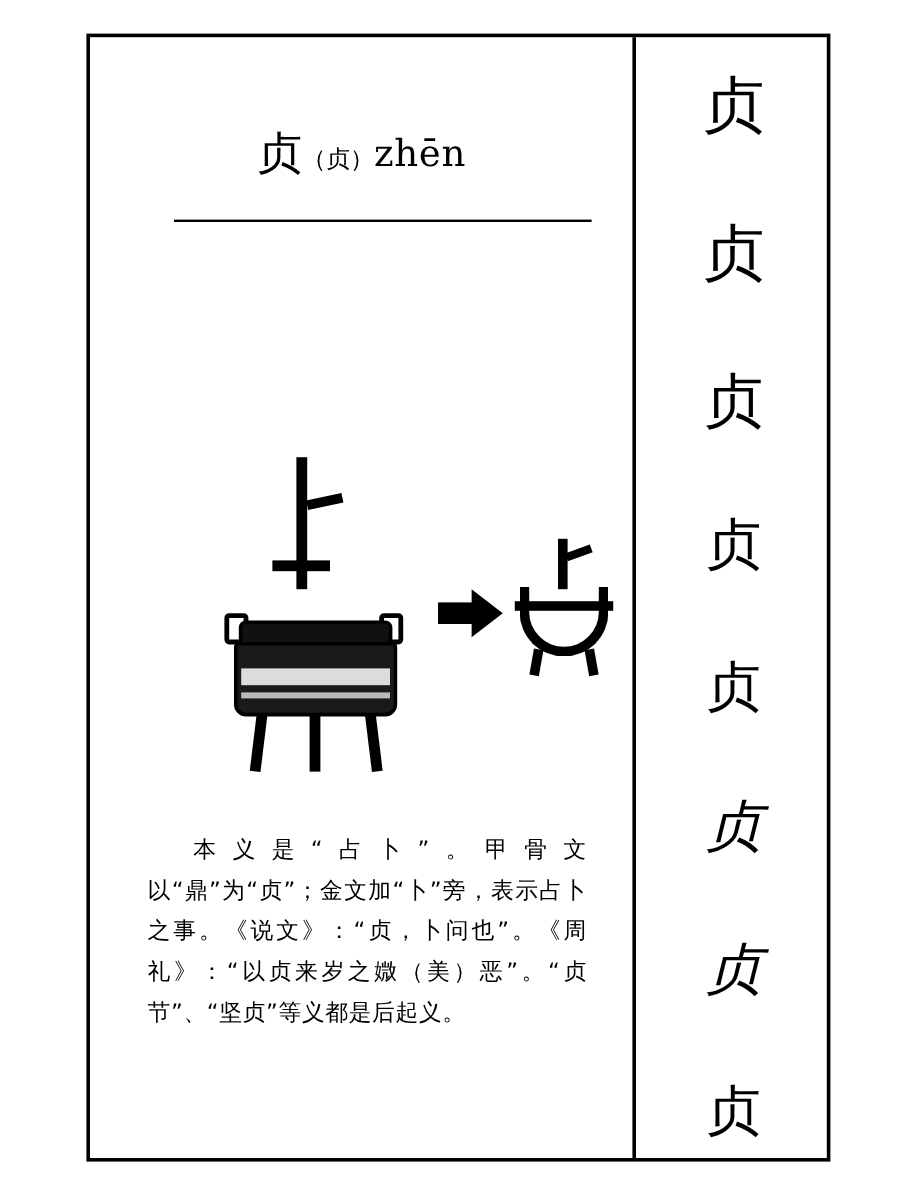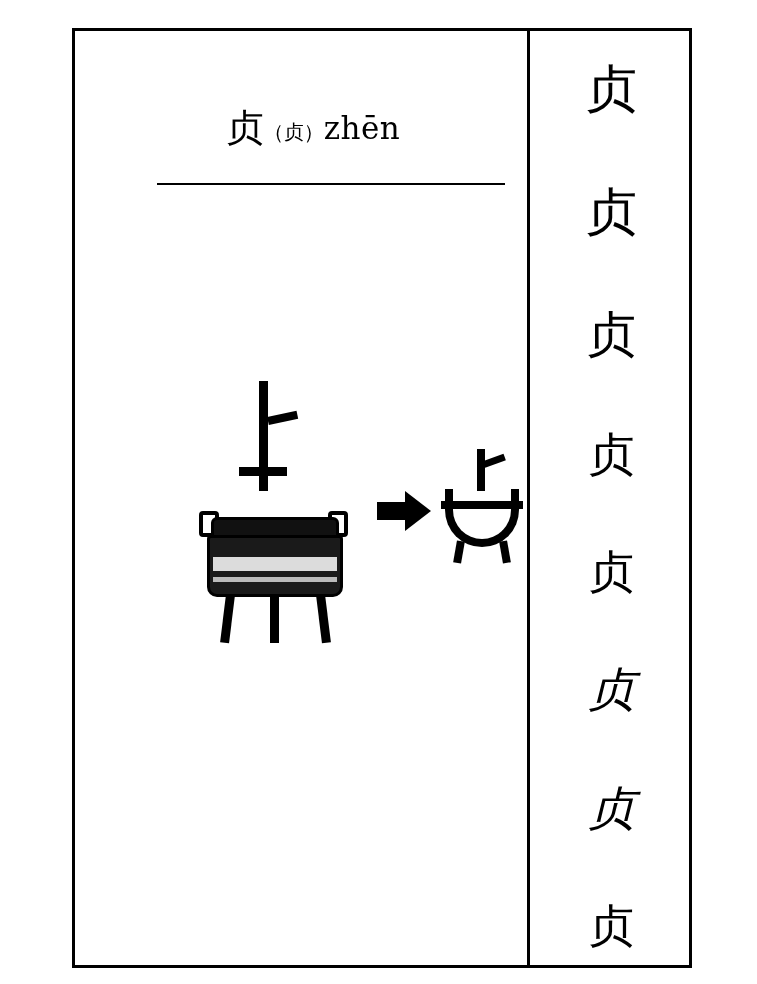--- a/index.html
+++ b/index.html
@@ -37,21 +37,21 @@
     left: 452px;
     top: 0;
     width: 3px;
     height: 100%;
     background: #000;
   }
 
   
   .left-col {
     position: absolute;
-    left: 12px;
+    left: 0;
     top: 0;
     width: 452px;
     height: 100%;
     border-radius: 31px;
   }
   .headword-row {
     position: absolute;
     left: 0;
     top: 78px;
     width: 452px;
@@ -374,20 +374,21 @@
           <div class="v-stem"></div>
           <div class="v-branch"></div>
           <div class="bowl"></div>
           <div class="bar"></div>
           <div class="foot-l"></div>
           <div class="foot-r"></div>
         </div>
 
       </div>
 
+      <div class="explain">本义是“占卜”。甲骨文以“鼎”为“贞”；金文加“卜”旁，表示占卜之事。《说文》：“贞，卜问也”。《周礼》：“以贞来岁之媺（美）恶”。“贞节”、“坚贞”等义都是后起义。</div>
 
     </div>
 
     <div class="right-col">
       <div class="script-list">
         <div class="script-item oracle">贞</div>
         <div class="script-item oracle">贞</div>
         <div class="script-item seal">贞</div>
         <div class="script-item clerk">贞</div>
         <div class="script-item regular">贞</div>

